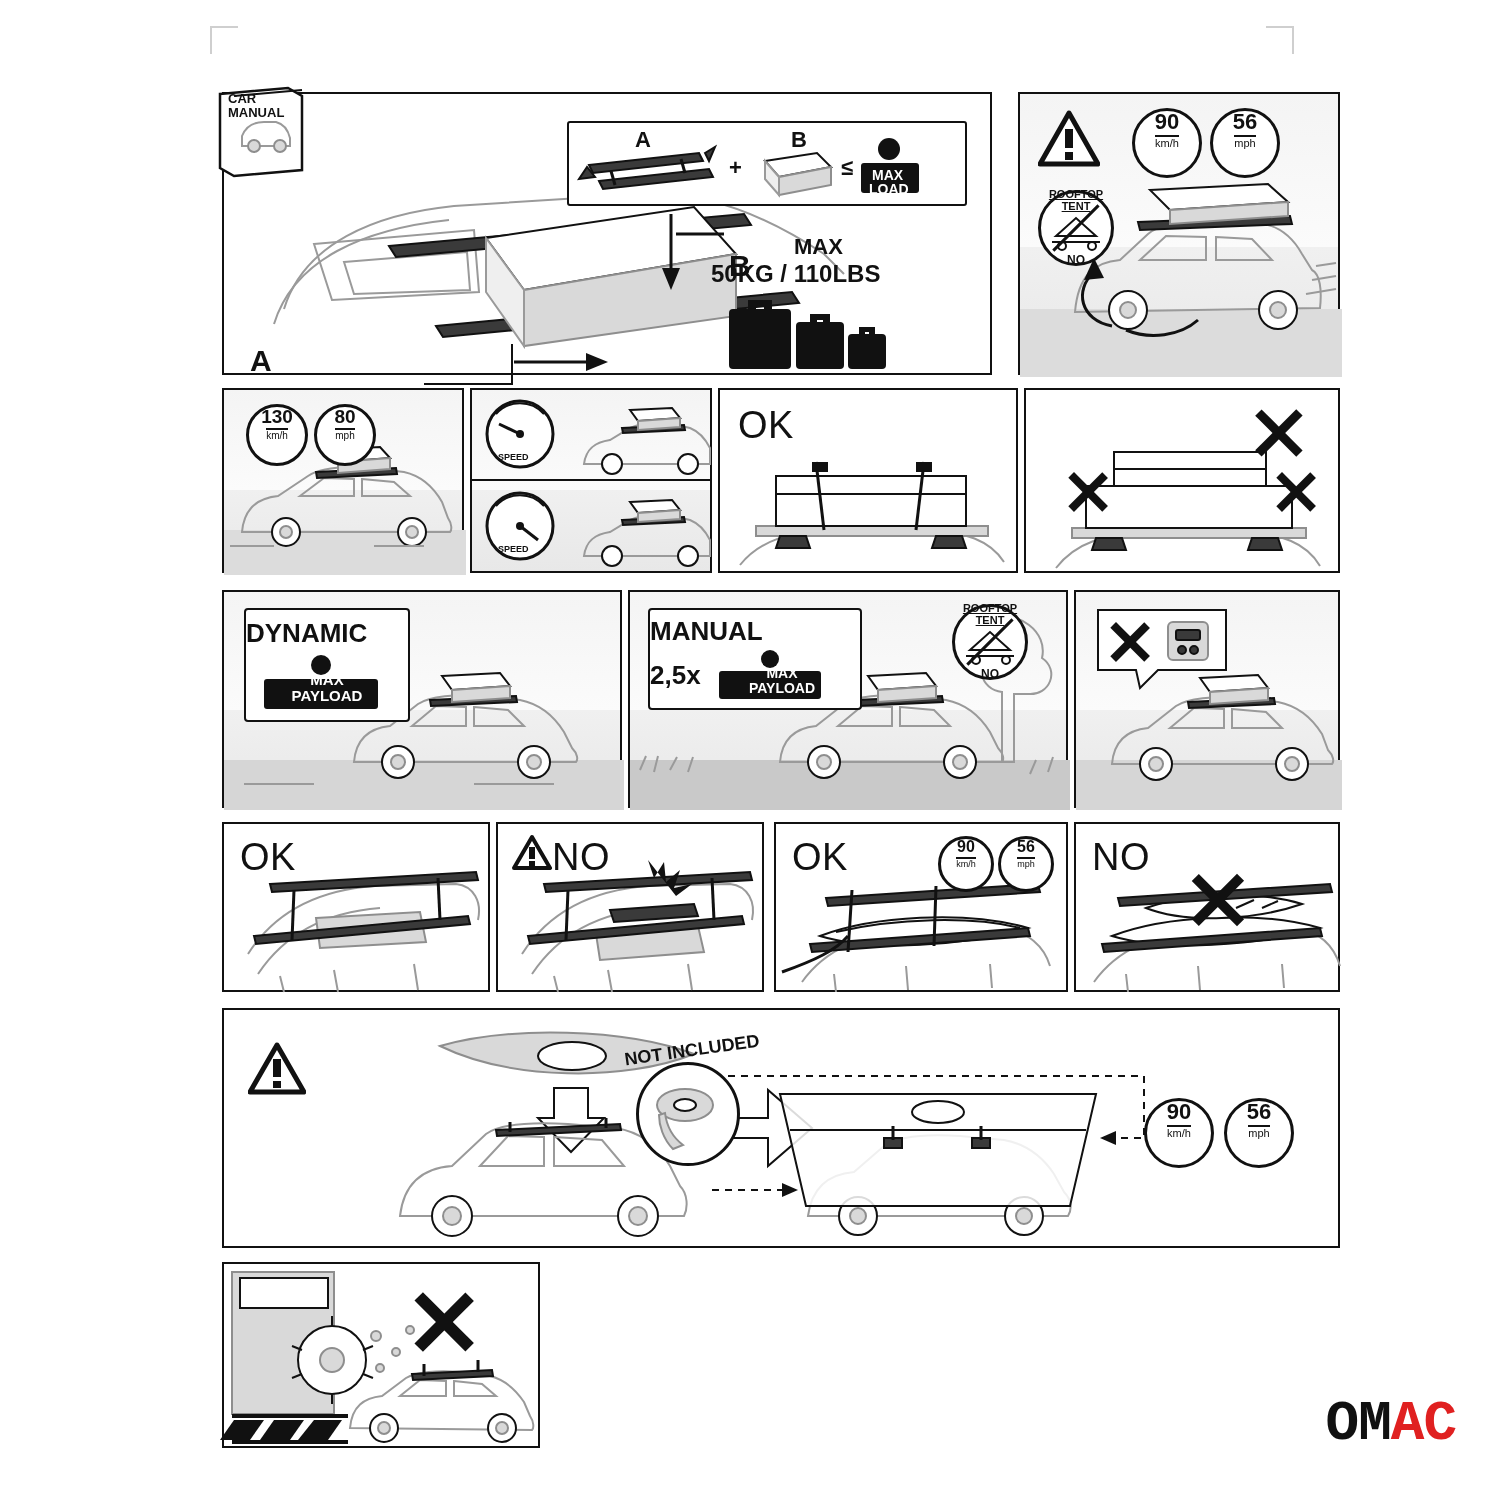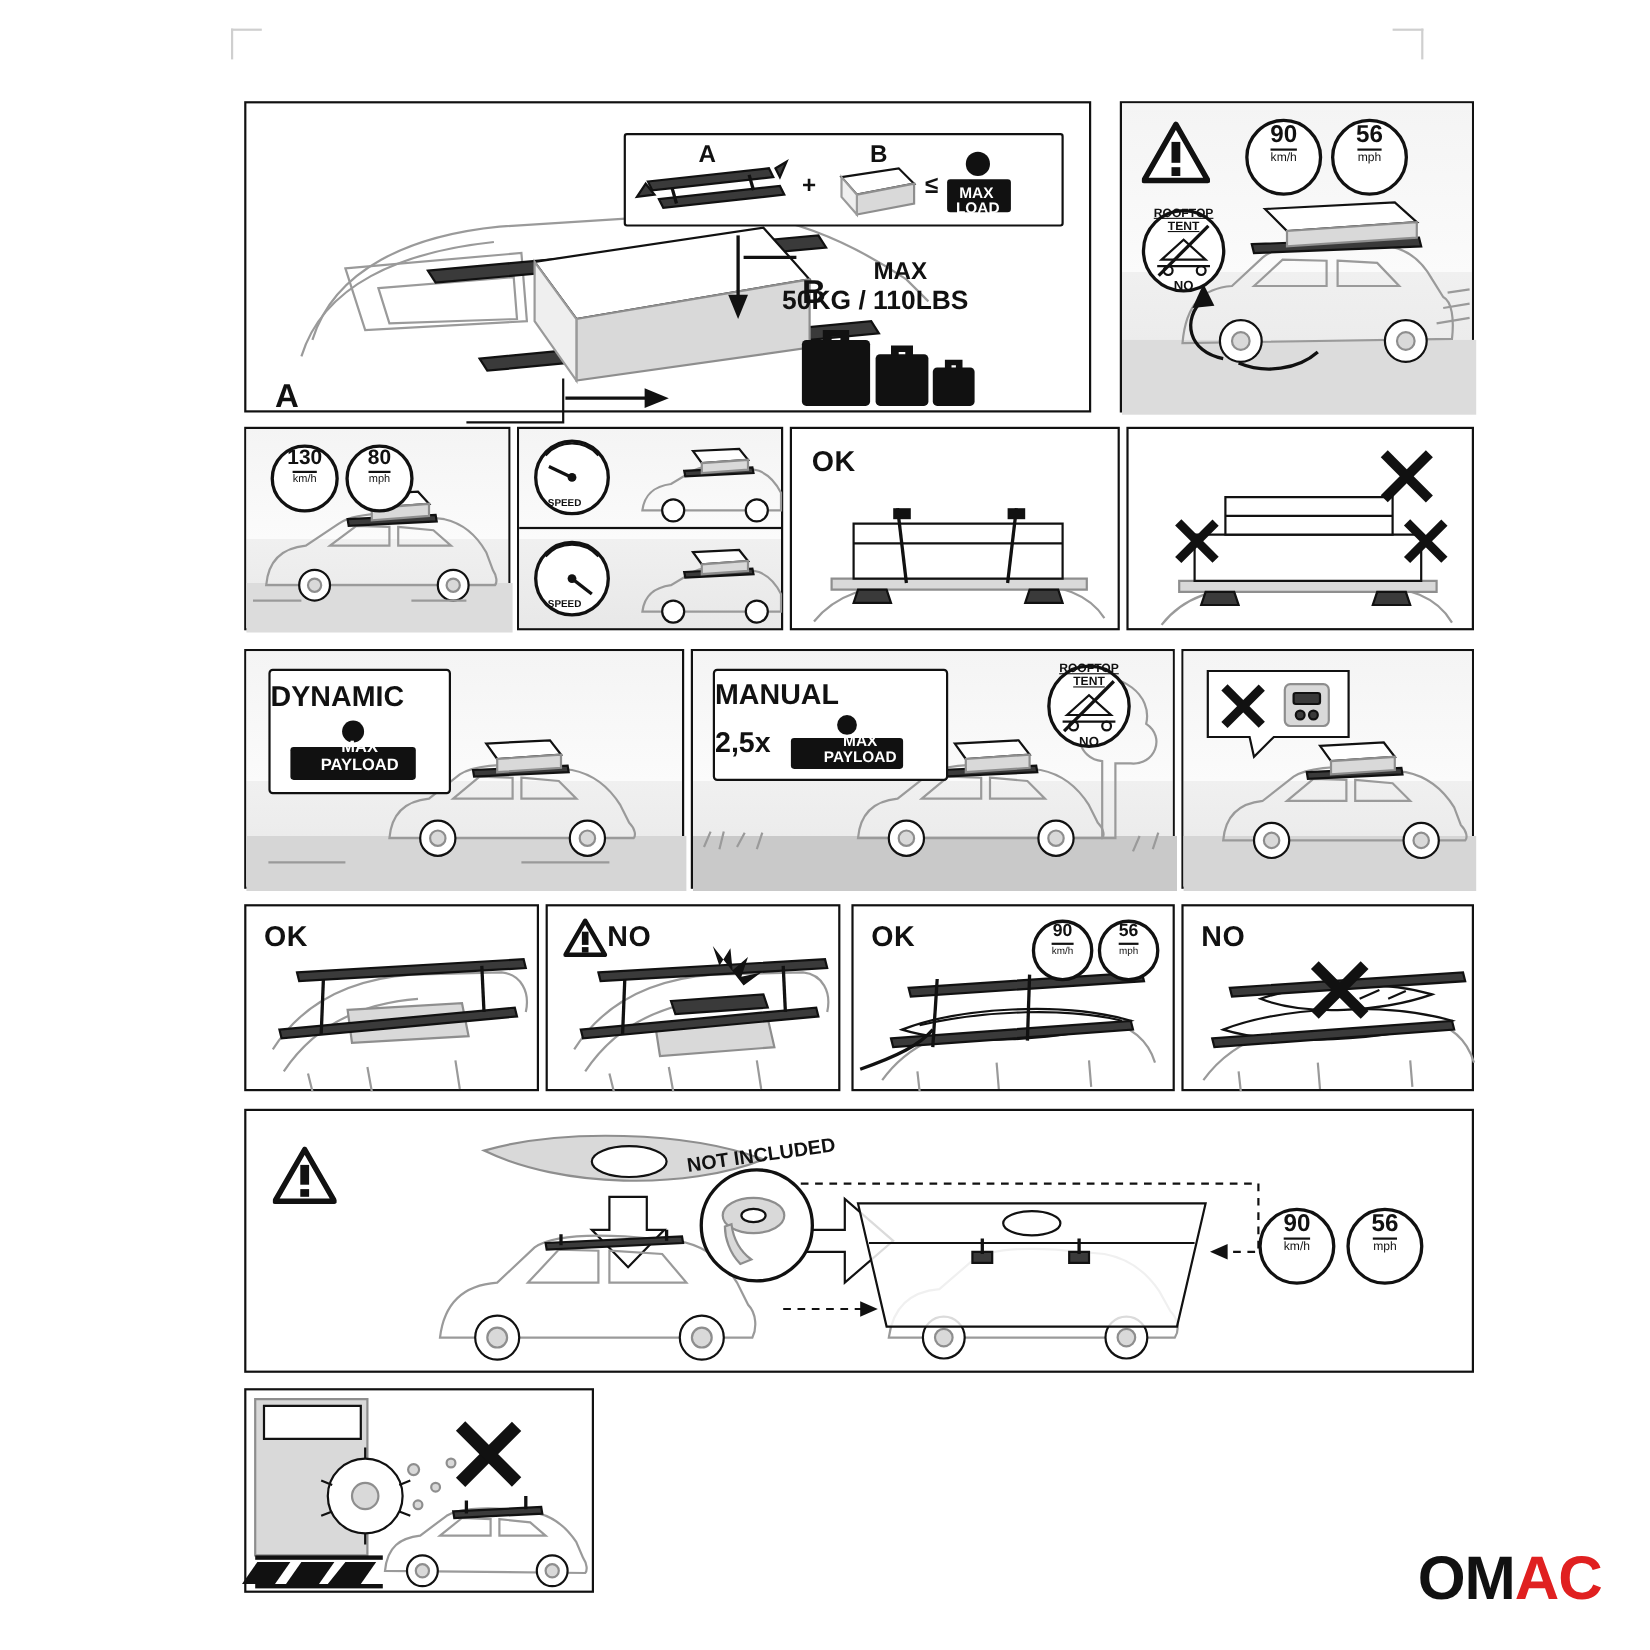--- a/index.html
+++ b/index.html
@@ -56,38 +56,38 @@
   .stamp .arc{
     position:absolute;left:0;top:-2px;width:100%;text-align:center;font-size:11px;font-weight:700;text-decoration:underline;
   }
   .stamp .no{
     position:absolute;left:0;bottom:-1px;width:100%;text-align:center;font-size:12px;font-weight:700;
   }
   .stamp .slash{
     position:absolute;left:50%;top:8%;width:3px;height:84%;background:#111;transform:translateX(-50%) rotate(45deg);
   }
 
-  .okno{position:absolute;font-weight:700;font-size:26px;letter-spacing:.5px;}
+  .okno{position:absolute;font-weight:400;font-size:38px;letter-spacing:.5px;}
 
   .placard{
     position:absolute;background:#fff;border:2.5px solid #111;border-radius:4px;
     display:flex;flex-direction:column;justify-content:center;
   }
   .placard .ptitle{font-weight:700;}
   svg.art{position:absolute;left:0;top:0;overflow:visible;}
   .s1{stroke:#111;stroke-width:2;fill:none;}
   .s2{stroke:#111;stroke-width:3;fill:none;}
   .sgray{stroke:#9a9a9a;stroke-width:2;fill:none;}
   .fgray{fill:#d9d9d9;stroke:#8e8e8e;stroke-width:2;}
   .fdark{fill:#3a3a3a;stroke:#111;stroke-width:2;}
   .fblack{fill:#111;}
   .fwhite{fill:#fff;stroke:#111;stroke-width:2;}
   .flight{fill:#efefef;stroke:#9a9a9a;stroke-width:2;}
 
-  #omac{position:absolute;right:44px;bottom:33px;display:flex;align-items:center;}
+  #omac{position:absolute;right:44px;bottom:44px;display:flex;align-items:center;font-family:Liberation Mono, monospace;}
   #omac .o{font-size:56px;font-weight:700;color:#111;letter-spacing:-1px;}
   #omac .a{font-size:56px;font-weight:700;color:#e02020;letter-spacing:-1px;}
   #omac .c{font-size:56px;font-weight:700;color:#e02020;letter-spacing:-1px;}
   .corner{position:absolute;width:26px;height:26px;}
 </style>
 </head>
 <body>
 
 <div class="page">
 
@@ -595,14 +595,27 @@
     </svg>
     <div class="cross" style="left:184px;top:22px;width:72px;height:72px;"></div>
   </div>
 
   <div id="omac">
     <span class="o">OM</span>
       <span class="a">A</span>
       <span class="c">C</span>
   </div>
 
+  <div style="position:absolute;left:214px;top:84px;width:96px;height:96px;">
+    <svg width="96" height="96" viewBox="0 0 96 96">
+      <path d="M6 10 L74 4 L88 12 L88 86 L20 92 L6 84 Z" fill="#ffffff" stroke="#111" stroke-width="2.5"></path>
+      <path d="M20 12 L88 6" stroke="#111" stroke-width="2" fill="none"></path>
+      <path class="sgray" d="M28 52 C32 42 40 38 50 38 L62 38 C70 40 74 46 76 54 L76 62 L28 62 Z"></path>
+      <circle class="fgray" cx="40" cy="62" r="6"></circle>
+      <circle class="fgray" cx="66" cy="62" r="6"></circle>
+    </svg>
+    <div style="position:absolute;left:14px;top:8px;font-size:13px;font-weight:700;line-height:1.05;">
+      <div>CAR</div>
+      <div>MANUAL</div>
+    </div>
+  </div>
 
 </div>
 
 </body></html>

